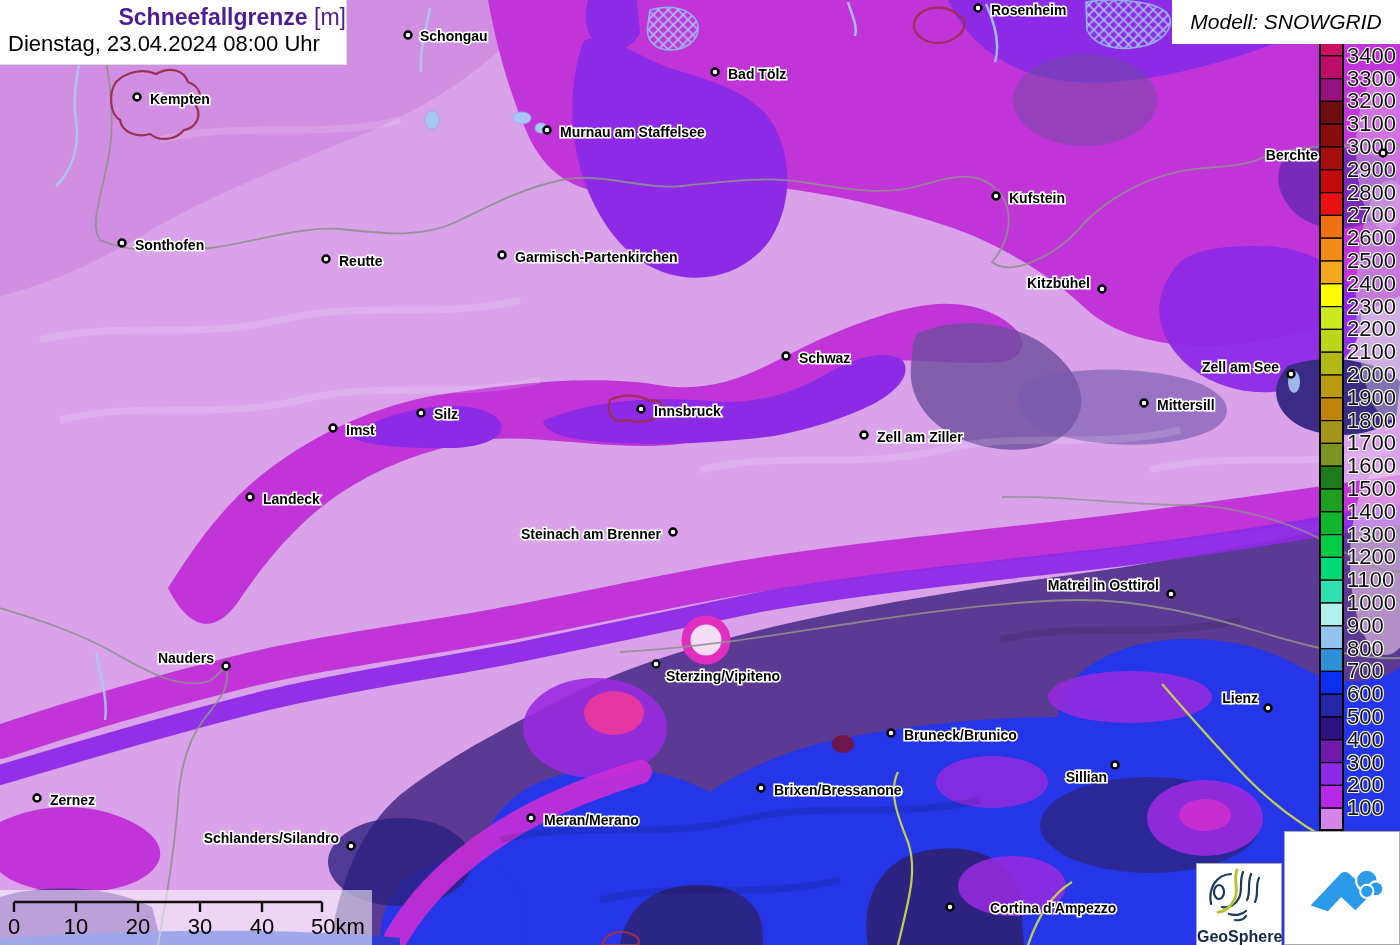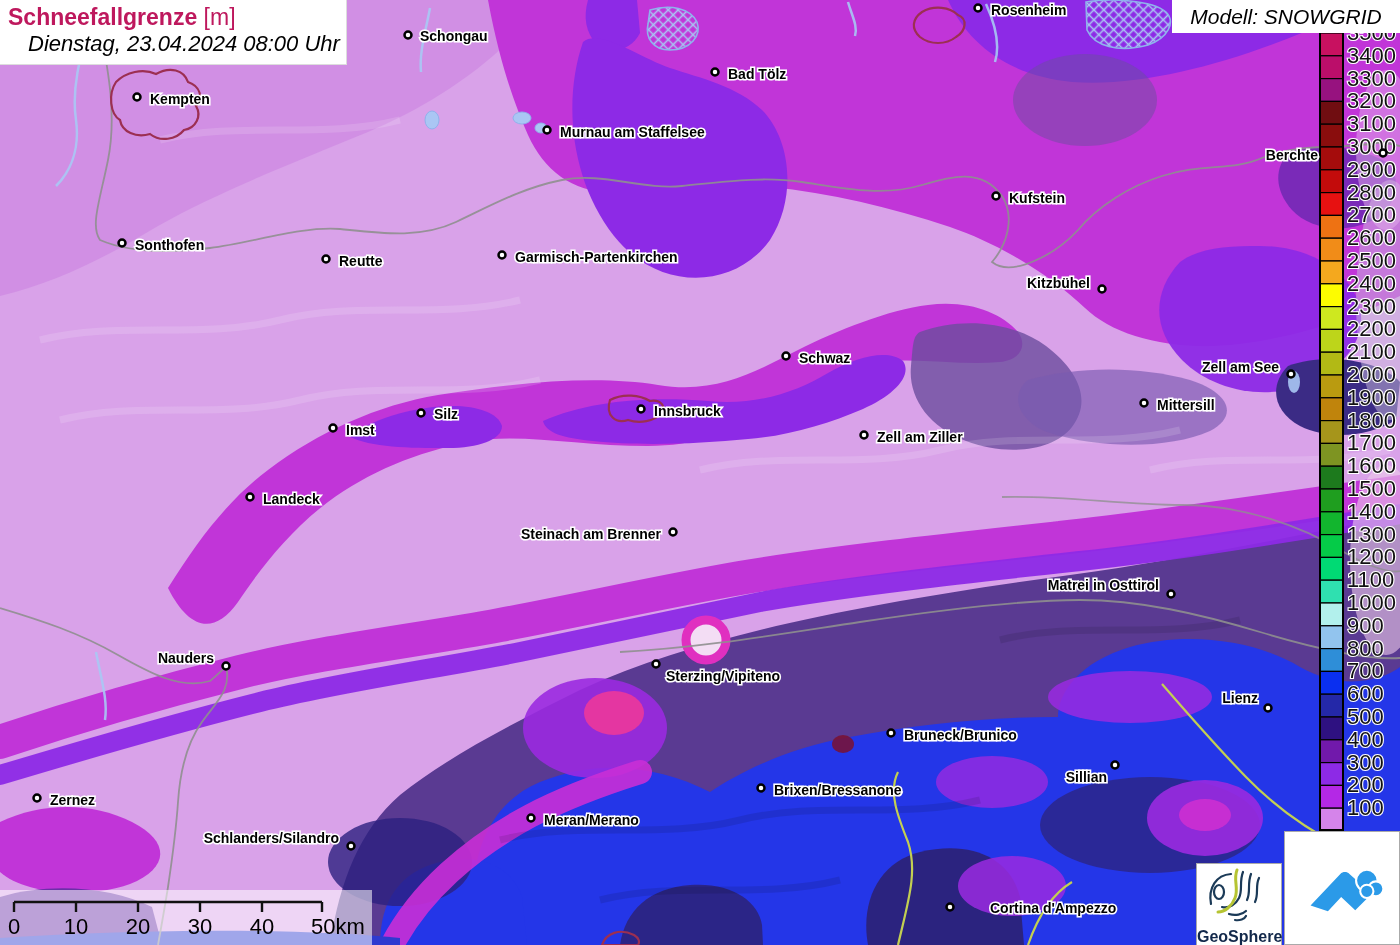--- a/index.html
+++ b/index.html
@@ -7,24 +7,24 @@
          font-family:"Liberation Sans",sans-serif;background:#d9a2e9;}
   .stage svg.mapsvg{position:absolute;left:0;top:0;}
   .cb-label{font:22px "Liberation Sans",sans-serif;fill:#111;
             paint-order:stroke;stroke:#fff;stroke-width:2.2px;}
   .city-label{font:bold 14px "Liberation Sans",sans-serif;fill:#000;
             paint-order:stroke;stroke:#fff;stroke-width:3.2px;}
   .city-dot{fill:#fff;stroke:#000;stroke-width:2.5;}
   .sb-label{font:22px "Liberation Sans",sans-serif;fill:#000;}
   .title-box{position:absolute;left:0;top:0;width:346px;height:64px;background:#fff;
              box-shadow:0 0 0 1px #ddd;padding:4px 0 0 8px;box-sizing:border-box;z-index:5;}
-  .title-box .t1{font-size:23px;line-height:26px;color:#be185d;}
+  .title-box .t1{font-size:23px;line-height:26px;color:#4c1d95;text-align:right;}
   .title-box .t1 .b{font-weight:bold;}
-  .title-box .t2{font-size:22px;font-style:italic;line-height:28px;color:#000;margin-left:20px;}
-  .model-box{position:absolute;right:0;top:0;width:228px;height:33px;background:#fff;
+  .title-box .t2{font-size:22px;line-height:28px;color:#000;}
+  .model-box{position:absolute;right:0;top:0;width:228px;height:44px;background:#fff;
              font-size:21px;font-style:italic;color:#000;display:flex;align-items:center;
              justify-content:center;z-index:5;}
   .logo-geo{position:absolute;left:1196px;top:831px;width:86px;height:114px;background:#fff;
             border:1px solid #aaa;box-sizing:border-box;text-align:center;z-index:5;margin-top:32px;}
   .logo-warn{position:absolute;left:1284px;top:831px;width:116px;height:114px;background:#fff;
             border:1px solid #aaa;box-sizing:border-box;display:flex;align-items:center;
             justify-content:center;z-index:5;}
   .geo1{font-size:16px;font-weight:bold;color:#12284a;line-height:18px;}
   .geo2{font-size:13px;color:#333;line-height:17px;}
 </style>

